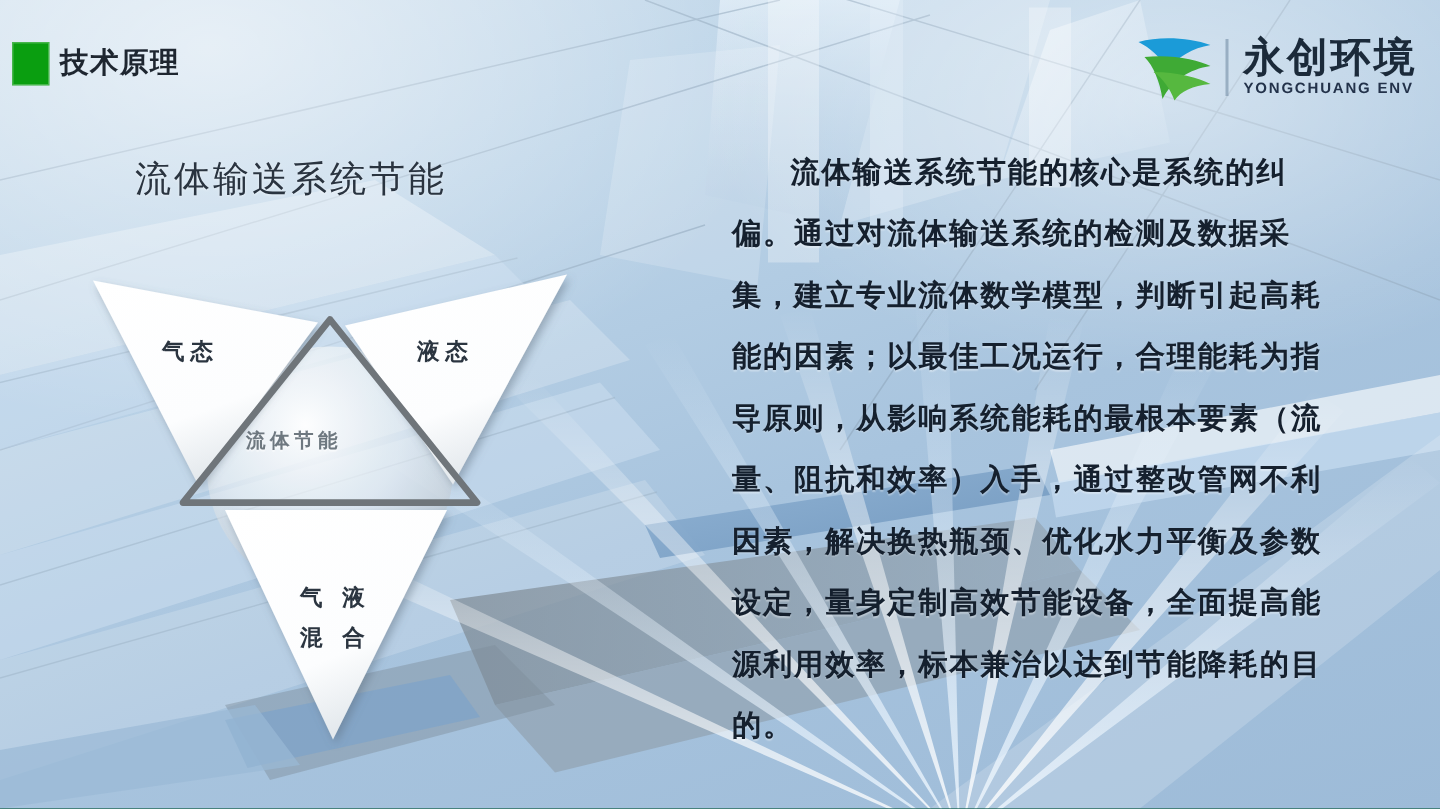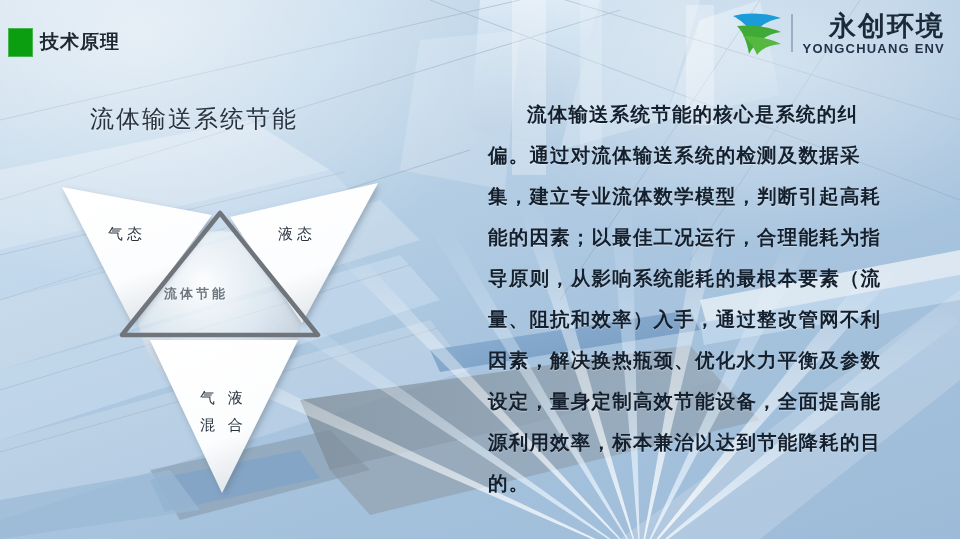--- a/index.html
+++ b/index.html
@@ -38,51 +38,51 @@
     box-shadow:0 0 0 1px rgba(255,255,255,.25) inset;
   }
   .hdr-title{
     position:absolute;left:40px;top:29px;
     font-size:19px;font-weight:bold;color:#1e2630;
     letter-spacing:1px;
     font-family:"DejaVu Sans","Liberation Sans",sans-serif;
   }
 
   
-  .logo{position:absolute;right:15px;top:8px;height:50px;display:flex;align-items:center;text-align:right;}
+  .logo{position:absolute;right:15px;top:20px;height:50px;display:flex;align-items:center;}
   .logo-mark{width:56px;height:46px;position:relative;}
   .logo-divider{
     width:2px;height:38px;background:rgba(110,135,160,.55);margin:0 10px 0 6px;
   }
   .logo-text{display:flex;flex-direction:column;justify-content:center;line-height:1;}
   .logo-cn{
     font-size:27px;font-weight:bold;color:#1b2a3a;letter-spacing:2px;
     font-family:"DejaVu Sans","Liberation Sans",sans-serif;
   }
   .logo-en{
-    font-size:13px;font-weight:bold;color:#23324a;letter-spacing:1.2px;
+    font-size:10px;font-weight:bold;color:#23324a;letter-spacing:1.2px;
     margin-top:3px;
     font-family:"Liberation Sans",sans-serif;
   }
 
   
   .slide-title{
     position:absolute;left:90px;top:103px;
     font-size:24px;color:#2a3440;letter-spacing:2px;
     font-family:"DejaVu Sans","Liberation Sans",sans-serif;
     text-shadow:0 1px 2px rgba(255,255,255,.5);
     white-space:nowrap;
   }
 
   
   .diagram{position:absolute;left:40px;top:175px;width:400px;height:330px;}
   .diagram svg{position:absolute;left:0;top:0;}
   .dlabel{
     position:absolute;
-    font-size:15px;font-weight:normal;color:#2b3540;letter-spacing:4px;
+    font-size:15px;font-weight:bold;color:#2b3540;letter-spacing:4px;
     font-family:"DejaVu Sans","Liberation Sans",sans-serif;
     white-space:nowrap;
   }
   .dlabel.gas{left:68px;top:50px;}
   .dlabel.liquid{left:238px;top:50px;}
   .dlabel.mix{left:160px;top:210px;line-height:27px;}
   .dlabel.center{
     left:124px;top:110px;
     font-size:13px;color:#6e7880;font-weight:bold;letter-spacing:3px;
     text-shadow:0 1px 1px rgba(255,255,255,.65);

